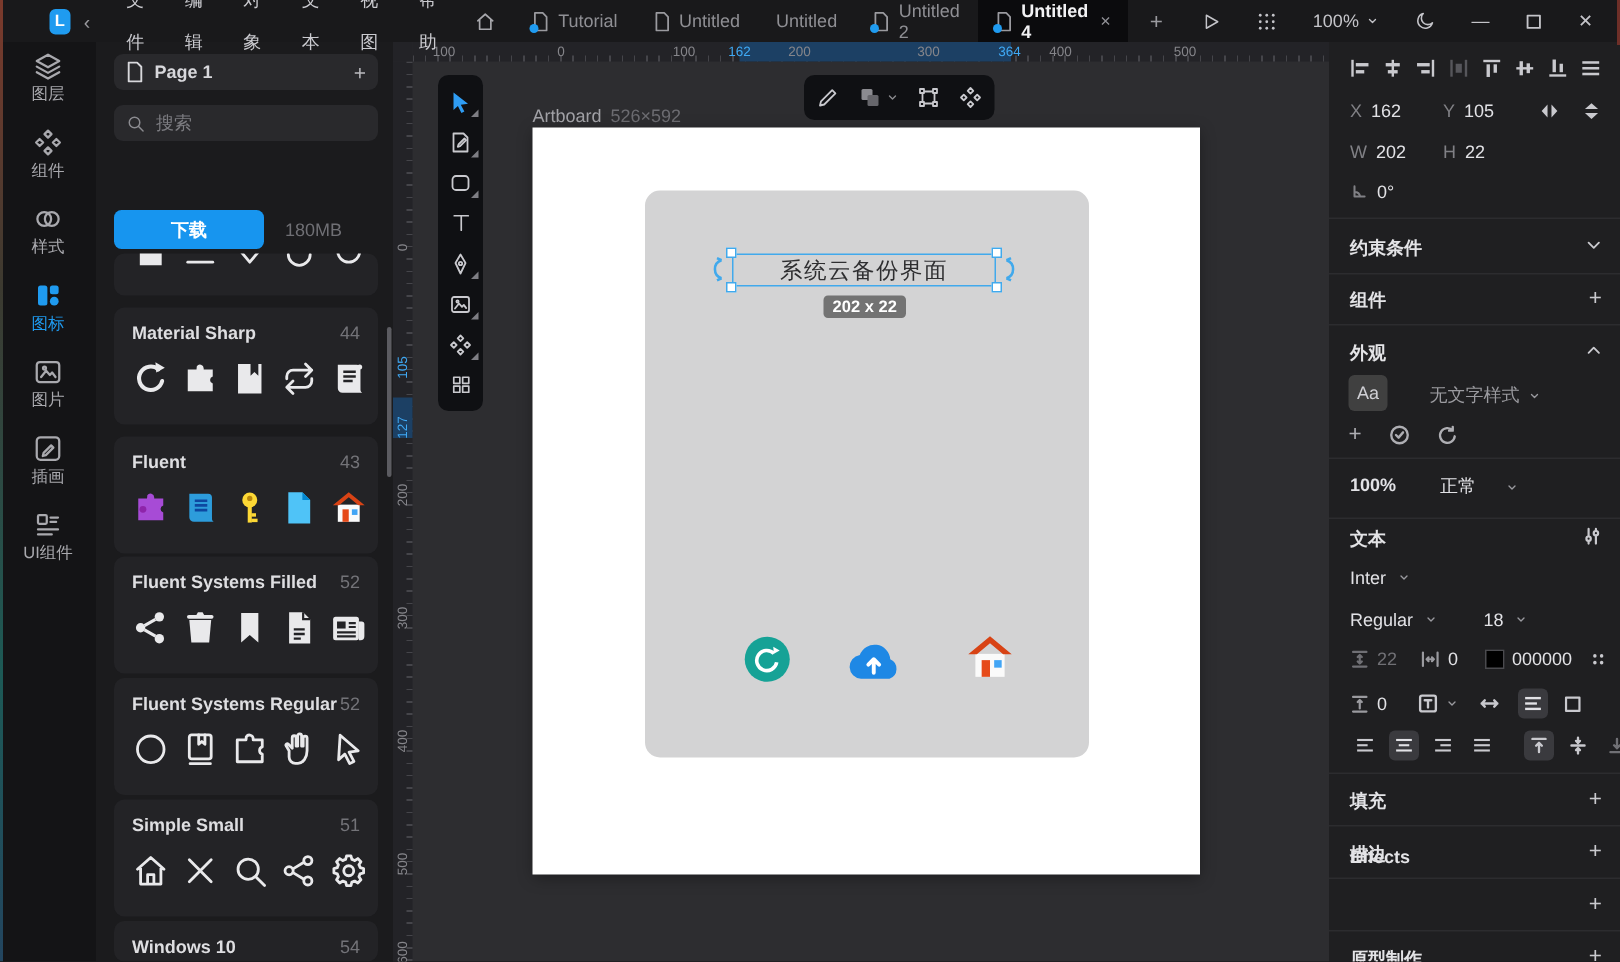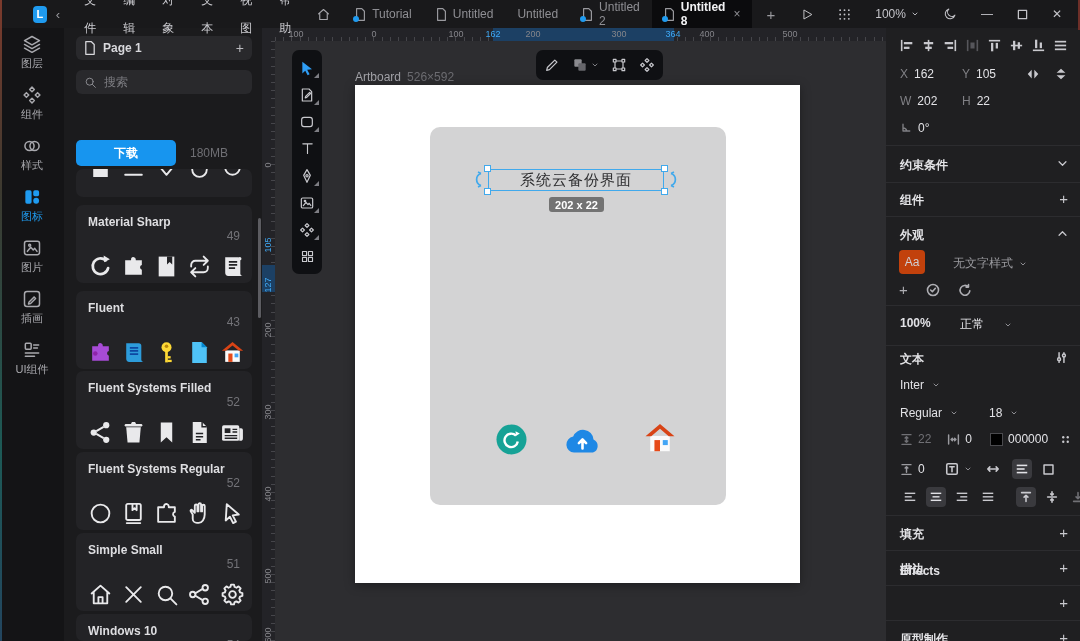--- a/index.html
+++ b/index.html
@@ -53,21 +53,21 @@
   .searchrow input { background:transparent; border:none; outline:none; color:#a3a3a3; font-size:12px; width:120px;
                      font-family:"Liberation Sans",sans-serif; }
   .searchrow input::placeholder { color:#7c7c81; }
   .promo { position:absolute; left:13px; top:74px; font-size:12px; font-weight:bold; color:#e8e8ea; line-height:18px; }
   .promo .hl { color:#1f9bf0; }
   .dlrow { position:absolute; left:12px; top:112px; display:flex; align-items:center; gap:14px; }
   .dlbtn { width:100px; height:26px; background:#1795ef; border-radius:5px; color:#fff; font-size:12px; font-weight:bold;
            display:flex; align-items:center; justify-content:center; }
   .dlsize { color:#6f6f74; font-size:12px; }
   .card { position:absolute; left:12px; width:176px; background:#232326; border-radius:7px; padding:10px 12px; overflow:hidden; }
-  .cardhead { display:flex; font-size:12px; font-weight:bold; color:#dedee1;flex-direction:column; }
+  .cardhead { display:flex; font-size:12px; font-weight:bold; color:#dedee1; }
   .cardhead .cnt { margin-left:auto; color:#737378; font-weight:normal; }
   .iconrow { display:flex; margin-top:11px; height:26px; overflow:hidden; width:176px; }
   .iconrow .cell { flex:0 0 33px; width:33px; color:#e9e9eb; }
   .iconrow svg { width:25px; height:25px; }
   .clipcard { top:141px; height:28px; padding-top:0; }
   .clipcard .iconrow { margin-top:-14px; }
   .lp-scroll { position:absolute; right:1px; top:190px; width:3px; height:100px; border-radius:2px; background:#5c5c61; }
 
   
   .canvas { position:absolute; left:262px; top:28px; width:624px; height:613px; background:#2d2d30; }
@@ -114,21 +114,21 @@
   .rp-div { position:absolute; left:0; width:194px; height:1px; background:#2c2c2f; }
   .alignrow { position:absolute; left:9px; top:8px; width:176px; display:flex; align-items:center; color:#c9c9ce; }
   .alignrow .ai { width:22px; height:18px; display:flex; align-items:center; justify-content:center; }
   .alignrow .dim { color:#56565b; }
   .alignrow .spacer { flex:1; }
   .fieldrow { position:absolute; display:flex; align-items:center; gap:6px; }
   .flab { color:#808085; } .fval { color:#e2e2e6; }
   .secthead { position:absolute; left:14px; font-weight:bold; color:#e3e3e6; }
   .secticon { position:absolute; right:12px; color:#c9c9ce; }
   .plusbtn { position:absolute; right:12px; color:#c9c9ce; font-size:15px; font-weight:normal; }
-  .aabox { position:absolute; left:13px; top:222px; width:26px; height:24px; background:#c2410c; border-radius:4px;
+  .aabox { position:absolute; left:13px; top:222px; width:26px; height:24px; background:#404040; border-radius:4px;
            color:#cfcfd4; display:flex; align-items:center; justify-content:center; font-size:12px; }
   .stylename { position:absolute; left:47px; top:227px; color:#9a9a9f; display:flex; gap:6px; align-items:center;margin-left:20px; }
   .appicons { position:absolute; left:13px; top:253px; display:flex; gap:18px; color:#aeaeb3; align-items:center; }
   .pressbg { background:#3a3a3e; border-radius:4px; }
   .swatch { width:13px; height:13px; background:#000; border:1px solid #4a4a4e; }
   .txtrow { position:absolute; left:14px; display:flex; align-items:center; color:#c9c9ce; }
   .tseg { display:flex; align-items:center; gap:5px; }
   .dimtxt { color:#707075; }
 </style>
 </head>
@@ -184,21 +184,21 @@
         </span>
         <span>Untitled 2</span>
       </div>
       <div class="tab active">
         <span class="tabdoc">
           <svg class="ic" width="11" height="13" viewBox="0 0 16 20">
               <path d="M2 1h8l4 4v14H2z"></path>
             </svg>
           <span class="dot"></span>
         </span>
-        <span>Untitled 8</span>
+        <span>Untitled 4</span>
         <span class="tabclose">×</span>
       </div>
       <div class="tab newtab">+</div>
     </div>
     <div class="tb-right">
       <div>
         <svg class="ic" width="13" height="13" viewBox="0 0 24 24">
             <path d="M6 4l14 8-14 8z"></path>
           </svg>
       </div>
@@ -349,21 +349,21 @@
               <circle cx="12" cy="12" r="7"></circle>
             </svg>
           </span>
 
       </div>
     </div>
 
     <div class="card" style="top:177px;height:78px">
       <div class="cardhead">
         <span>Material Sharp</span>
-        <span class="cnt">49</span>
+        <span class="cnt">44</span>
       </div>
       <div class="iconrow">
         <span class="cell">
             <svg viewBox="0 0 24 24">
               <path class="ic" style="stroke-width:2.6" d="M19.3 13.5A7.5 7.5 0 1 1 16.9 6"></path>
               <path fill="currentColor" d="M15 1.5l6 3.5-5.5 3z"></path>
             </svg>
           </span>
         <span class="cell">
             <svg viewBox="0 0 24 24" fill="currentColor">

